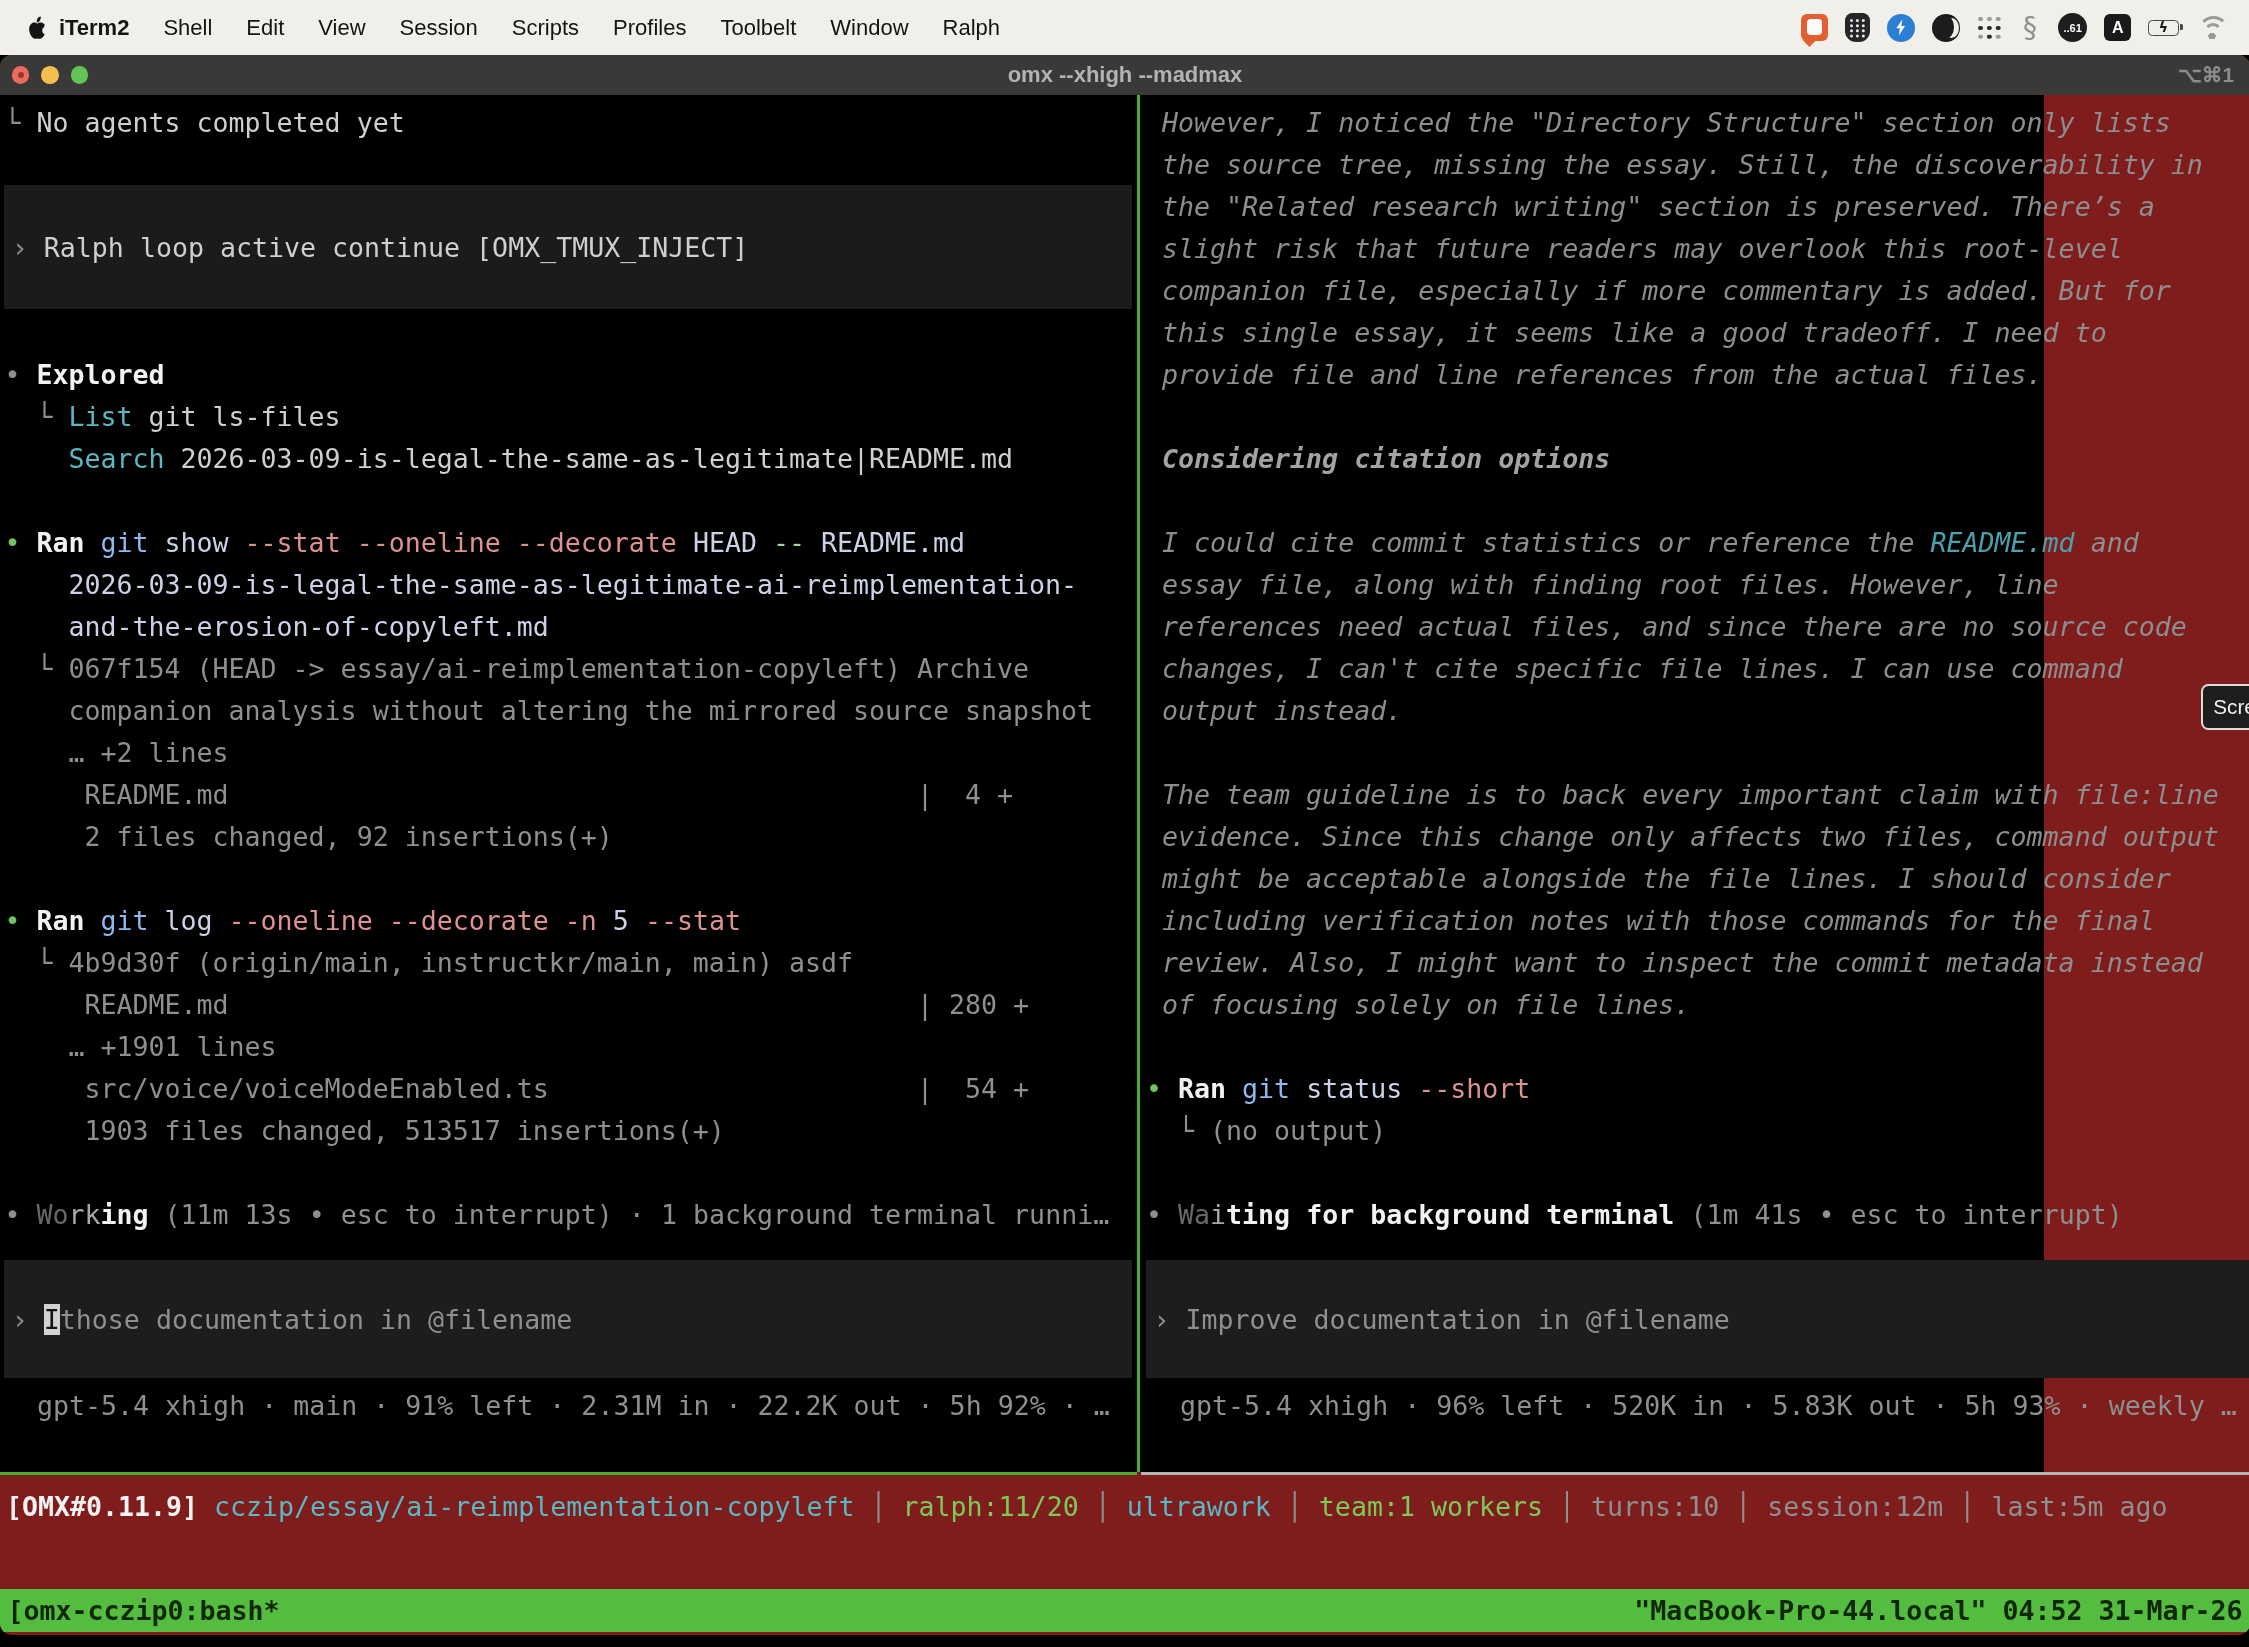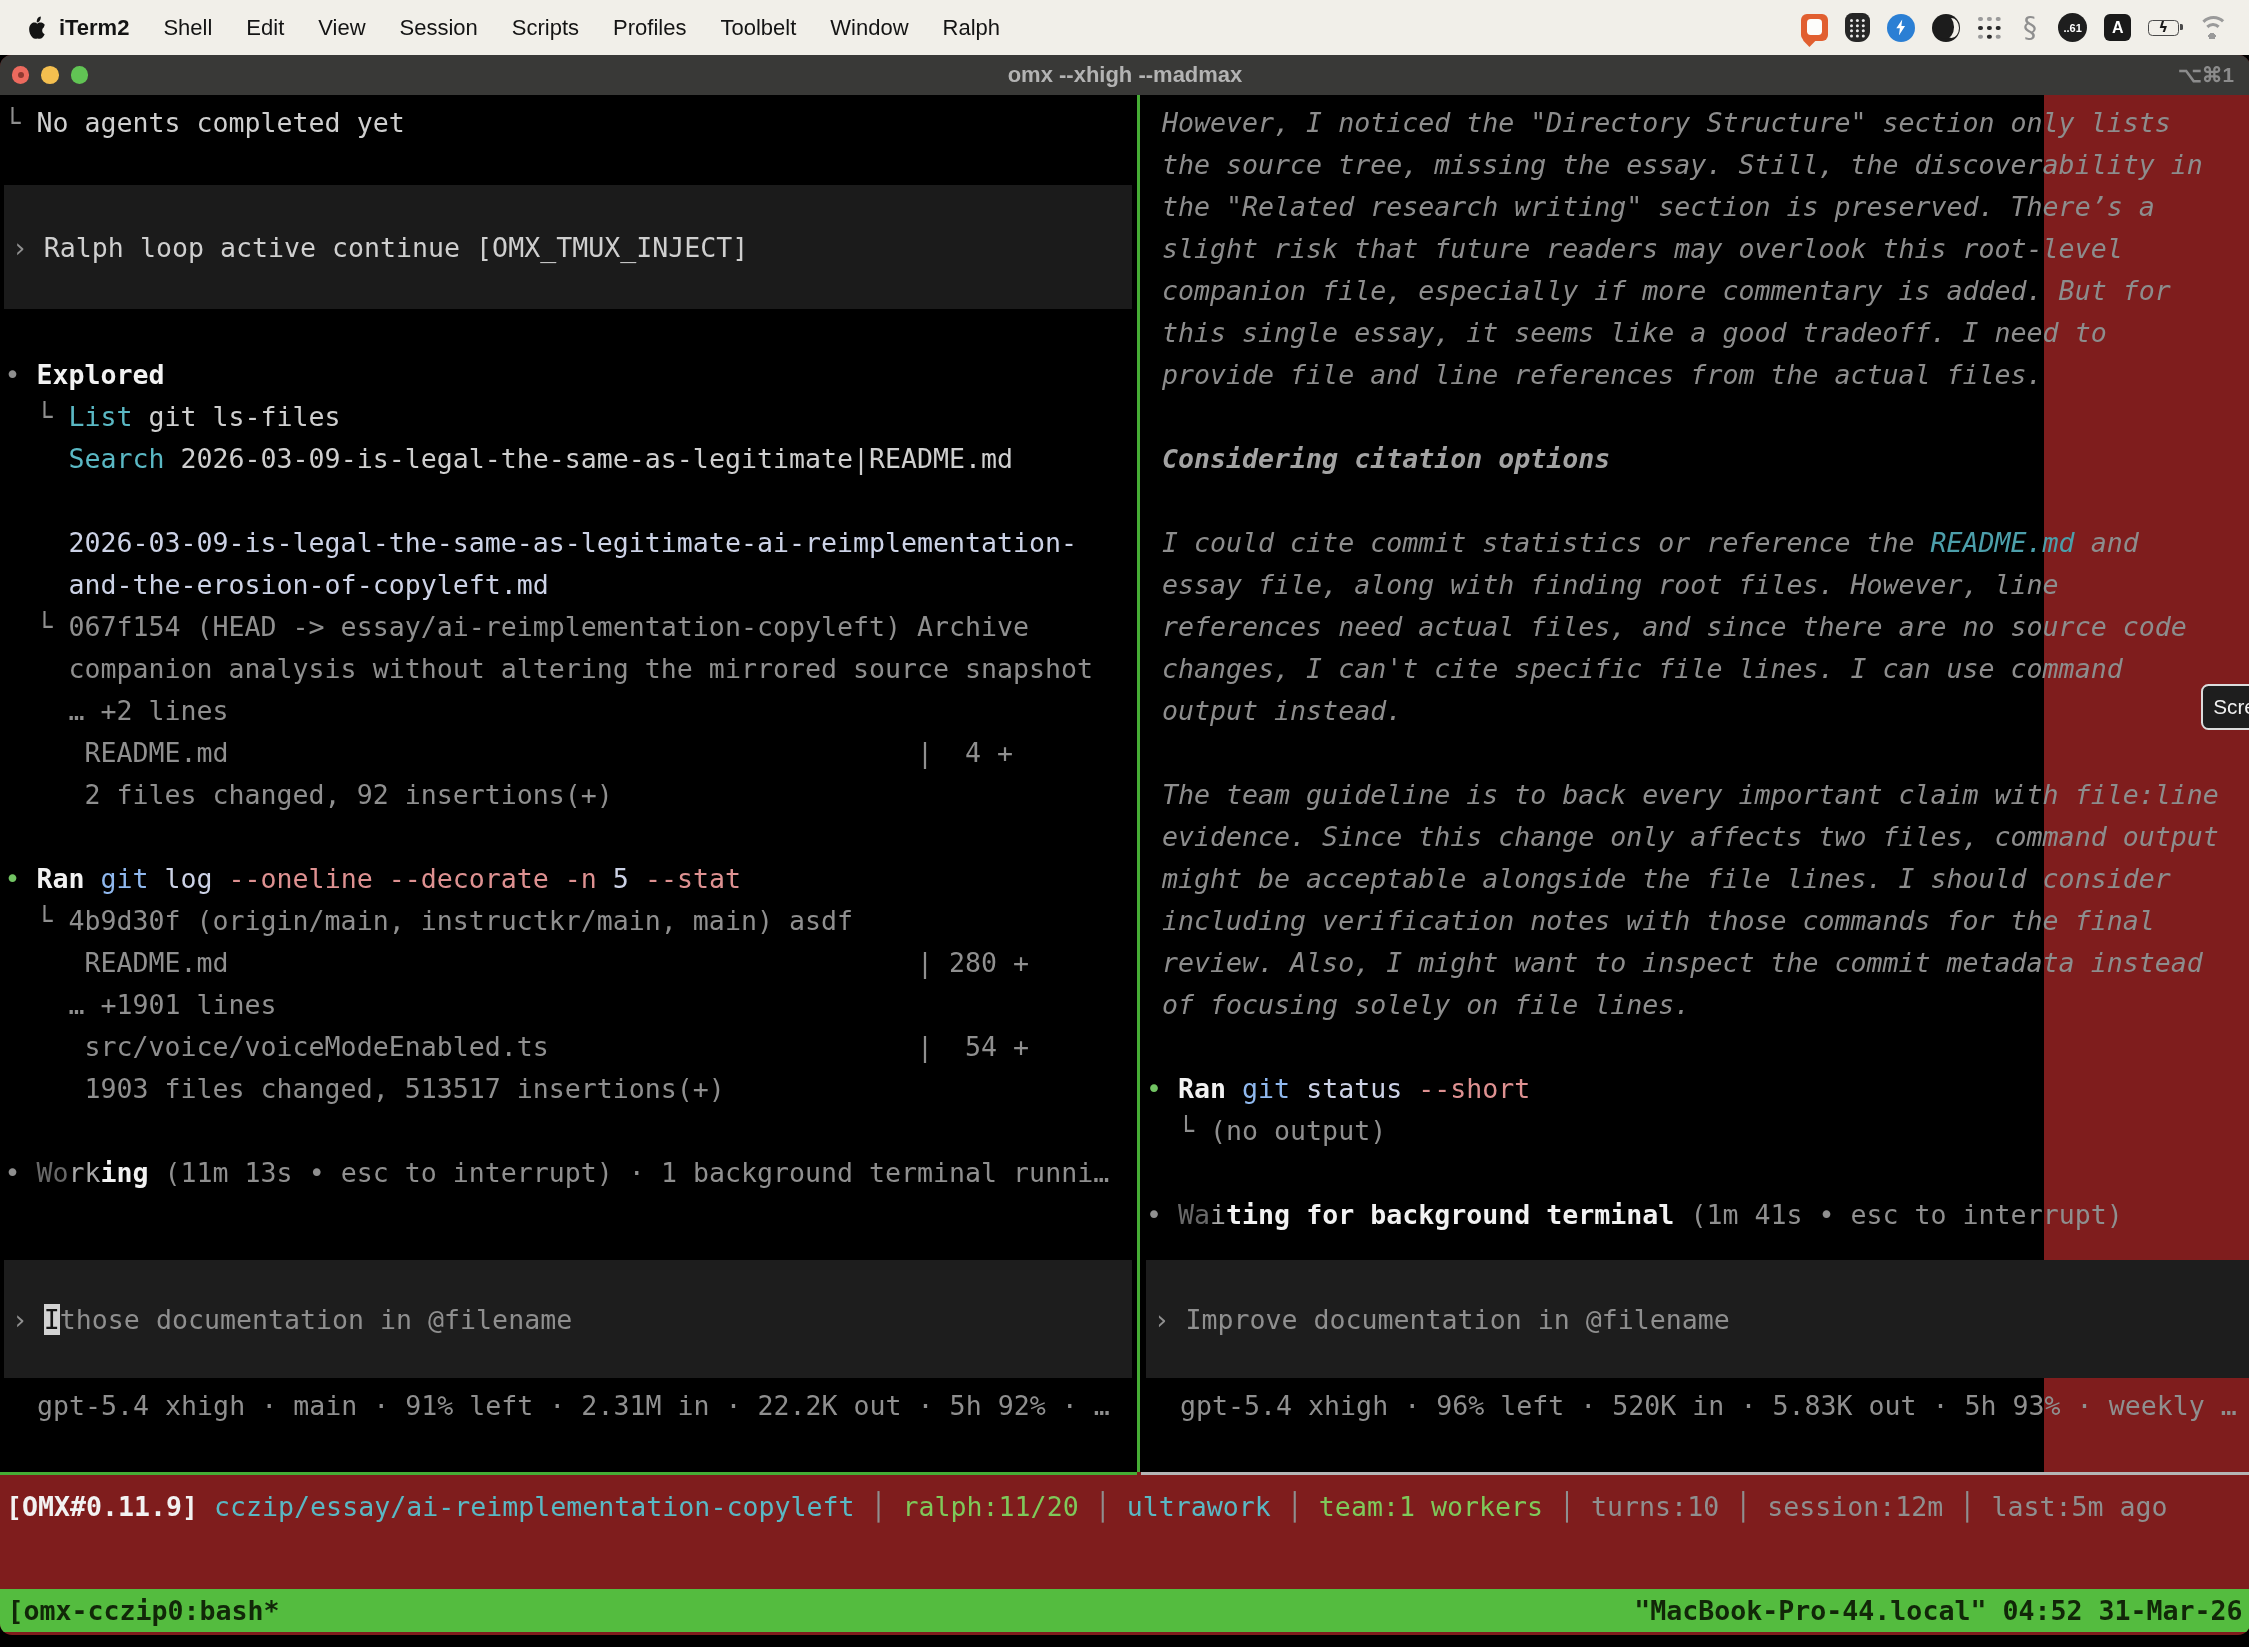--- a/index.html
+++ b/index.html
@@ -169,20 +169,21 @@
           <div class="tline"><span class="sg-dim">└ </span><span class="sg-fg">No agents completed yet</span></div>
           <div class="tline"></div>
         </div>
       <div class="inject-box"><span class="sg-dim">› </span><span class="sg-fg">Ralph loop active continue [OMX_TMUX_INJECT]</span></div>
       <div class="tlines lines-main">
           <div class="tline"></div>
           <div class="tline"><span class="sg-dim">• </span><span class="sg-boldwhite">Explored</span></div>
           <div class="tline"><span class="sg-dim">  └ </span><span class="sg-cyan">List</span><span class="sg-fg"> git ls-files</span></div>
           <div class="tline"><span class="sg-fg">    </span><span class="sg-cyan">Search</span><span class="sg-fg"> 2026-03-09-is-legal-the-same-as-legitimate|README.md</span></div>
           <div class="tline"></div>
+          <div class="tline"><span class="sg-green">• </span><span class="sg-boldwhite">Ran </span><span class="sg-blue">git </span><span class="sg-cmd">show </span><span class="sg-pink">--stat </span><span class="sg-pink">--oneline </span><span class="sg-pink">--decorate </span><span class="sg-cmd">HEAD </span><span class="sg-mint">-- </span><span class="sg-cmd">README.md</span></div>
           <div class="tline"><span class="sg-cmd">    2026-03-09-is-legal-the-same-as-legitimate-ai-reimplementation-</span></div>
           <div class="tline"><span class="sg-cmd">    and-the-erosion-of-copyleft.md</span></div>
           <div class="tline"><span class="sg-dim">  └ </span><span class="sg-dim">067f154 (HEAD -&gt; essay/ai-reimplementation-copyleft) Archive</span></div>
           <div class="tline"><span class="sg-dim">    companion analysis without altering the mirrored source snapshot</span></div>
           <div class="tline"><span class="sg-dim">    … +2 lines</span></div>
           <div class="tline"><span class="sg-dim">     README.md                                           |  4 +</span></div>
           <div class="tline"><span class="sg-dim">     2 files changed, 92 insertions(+)</span></div>
           <div class="tline"></div>
           <div class="tline"><span class="sg-green">• </span><span class="sg-boldwhite">Ran </span><span class="sg-blue">git </span><span class="sg-cmd">log </span><span class="sg-pink">--oneline </span><span class="sg-pink">--decorate </span><span class="sg-pink">-n </span><span class="sg-cmd">5 </span><span class="sg-pink">--stat</span></div>
           <div class="tline"><span class="sg-dim">  └ </span><span class="sg-dim">4b9d30f (origin/main, instructkr/main, main) asdf</span></div>

